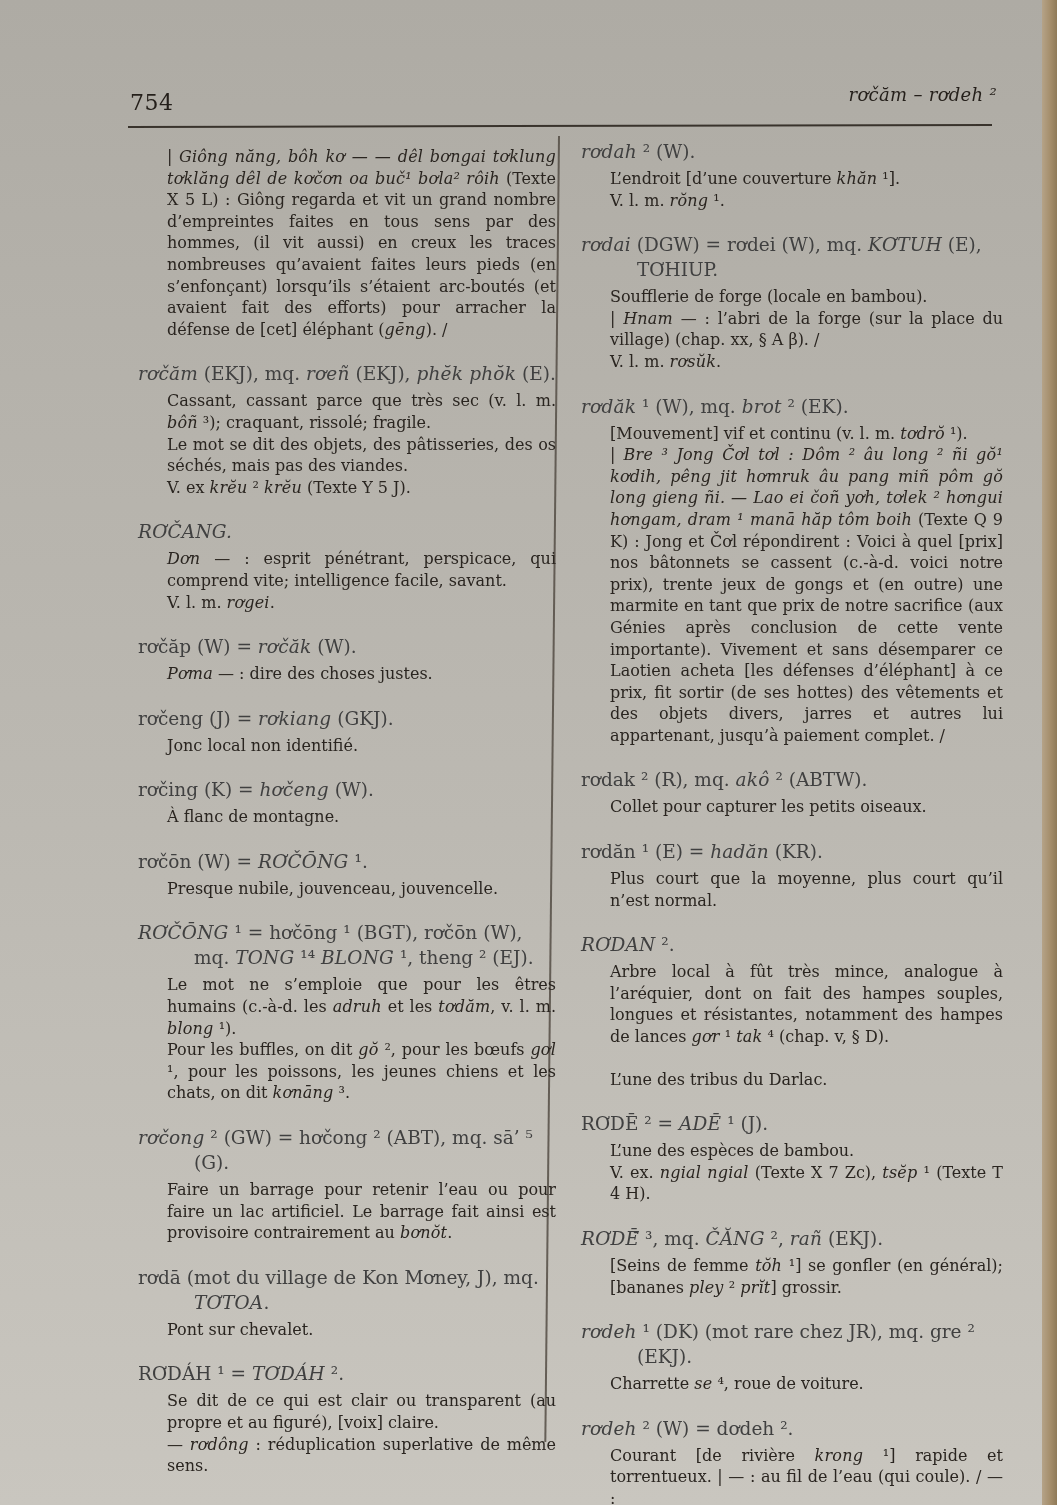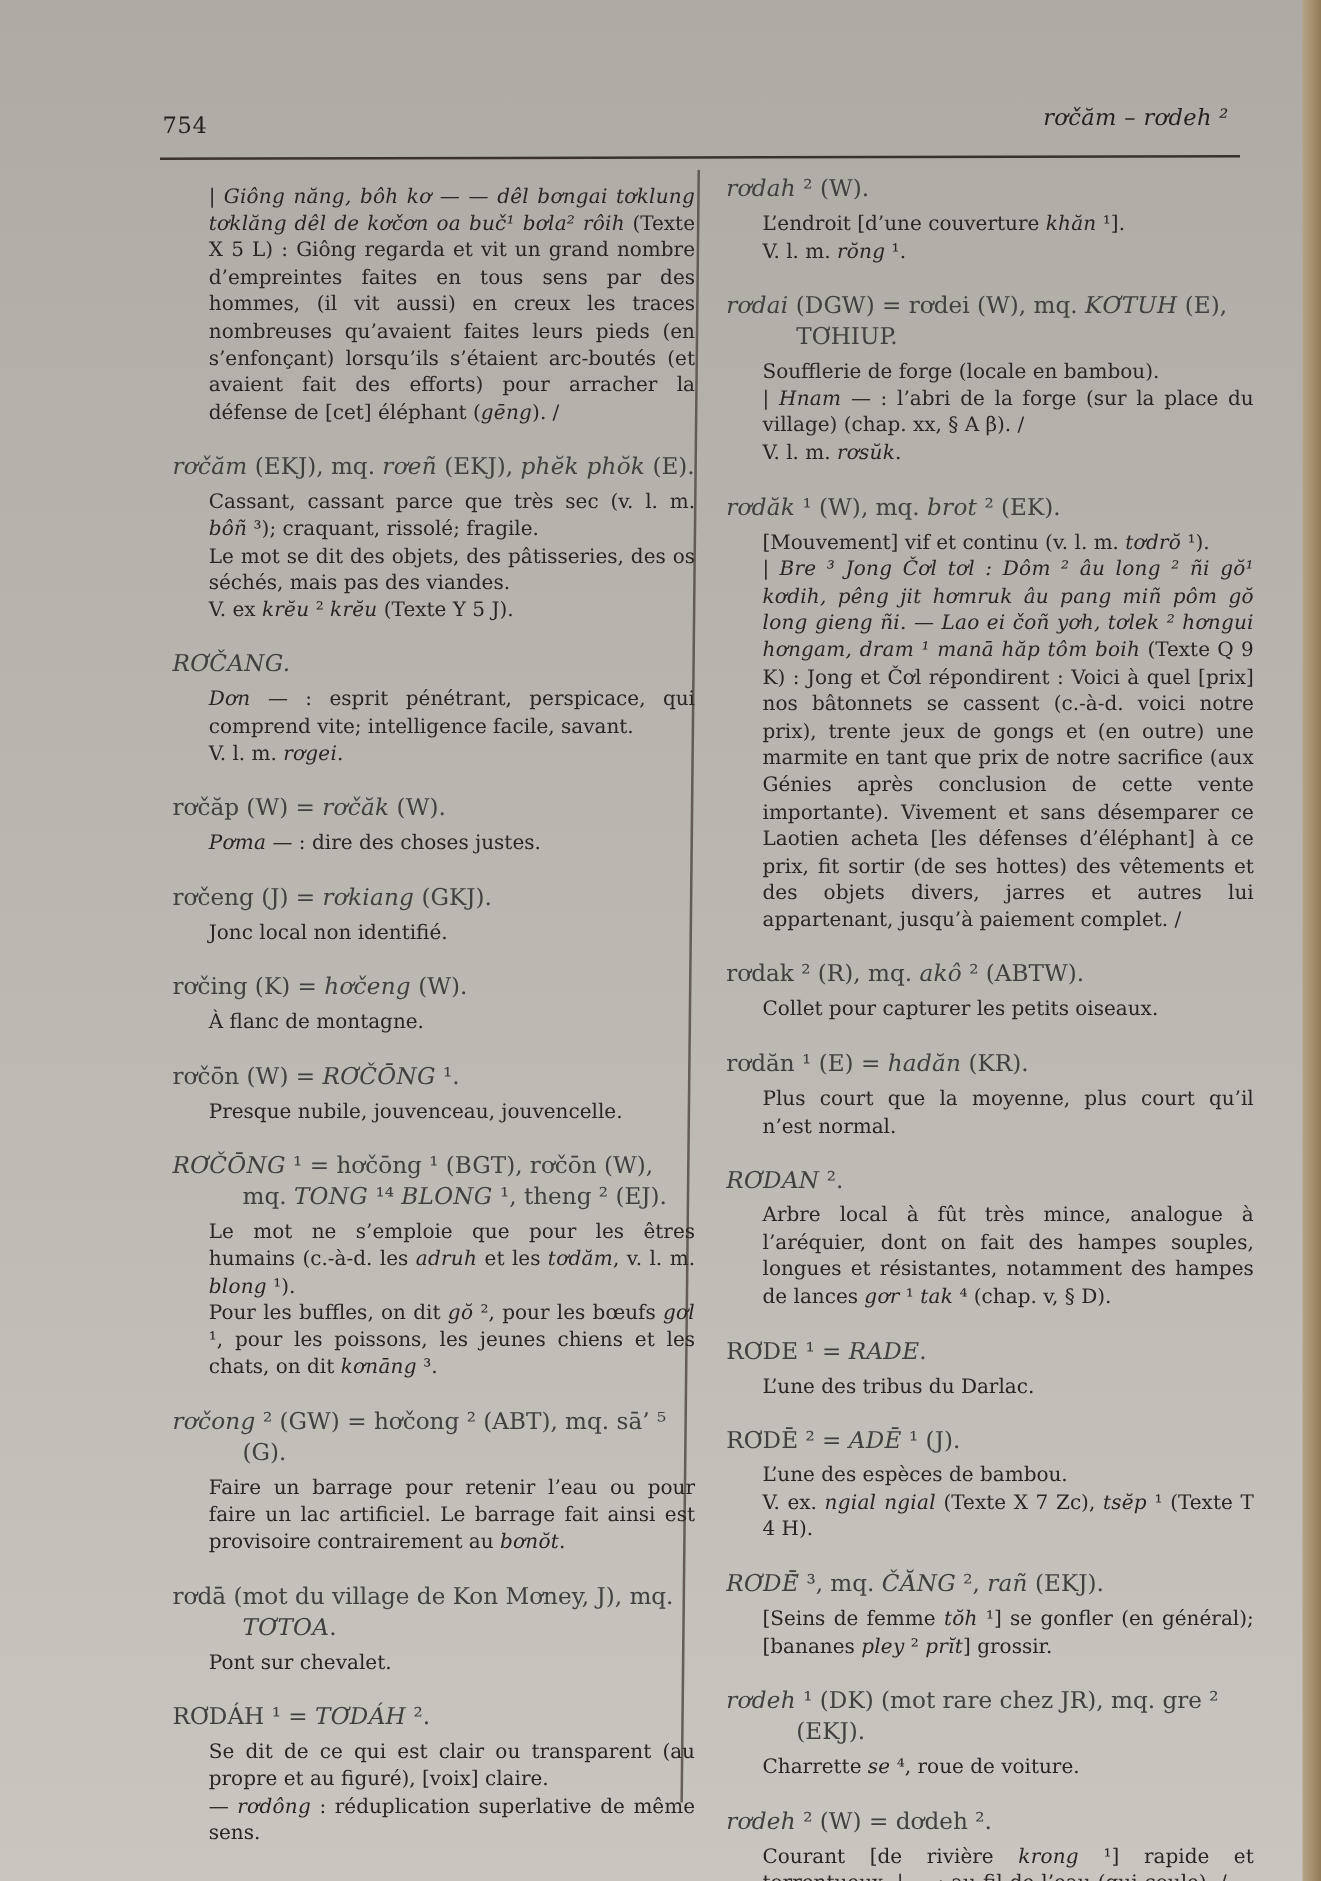--- a/index.html
+++ b/index.html
@@ -9,24 +9,24 @@
     font-family:"DejaVu Serif","Liberation Serif",serif;
     color:#2a2520;
     -webkit-font-smoothing:antialiased;
   }
   .edge-strip{
     position:absolute;right:0;top:0;width:15px;height:1505px;
     background:linear-gradient(90deg,#b5a388 0%,#a38c69 60%,#8f7a58 100%);
   }
   .page-number{
     position:absolute;left:130px;top:90px;
-    font-size:18px;letter-spacing:.5px;color:#241f1a;
+    font-size:22px;letter-spacing:.5px;color:#241f1a;
   }
   .running-head{
-    position:absolute;right:74px;top:84px;
+    position:absolute;right:60px;top:84px;
     font-size:18px;font-style:italic;color:#241f1a;letter-spacing:.3px;
   }
   .header-rule{
     position:absolute;left:128px;top:125px;width:864px;height:2px;
     background:#39332c;transform:rotate(-0.12deg);
   }
   .col-divider{
     position:absolute;left:558px;top:136px;width:1.6px;height:1306px;
     background:#534c44;opacity:.85;
     transform:rotate(0.6deg);transform-origin:top center;
@@ -127,21 +127,20 @@
     </div>
     <div class="entry">
       <div class="head">rơdăn ¹ (E) = <i>hadăn</i> (KR).</div>
       <p class="para">Plus court que la moyenne, plus court qu’il n’est normal.</p>
     </div>
     <div class="entry">
       <div class="head"><i>RƠDAN</i> ².</div>
       <p class="para">Arbre local à fût très mince, analogue à l’aréquier, dont on fait des hampes souples, longues et résistantes, notamment des hampes de lances <i>gơr</i> ¹ <i>tak</i> ⁴ (chap. v, § D).</p>
     </div>
     <div class="entry">
-      <div class="head">RƠDE ¹ = <i>RADE</i>.</div>
       <p class="para">L’une des tribus du Darlac.</p>
     </div>
     <div class="entry">
       <div class="head">RƠDĒ ² = <i>ADĒ</i> ¹ (J).</div>
       <p class="para">L’une des espèces de bambou.</p>
       <p class="para">V. ex. <i>ngial ngial</i> (Texte X 7 Zc), <i>tsĕp</i> ¹ (Texte T 4 H).</p>
     </div>
     <div class="entry">
       <div class="head"><i>RƠDĒ̆</i> ³, mq. <i>ČĂNG</i> ², <i>rañ</i> (EKJ).</div>
       <p class="para">[Seins de femme <i>tŏh</i> ¹] se gonfler (en général); [bananes <i>pley</i> ² <i>prĭt</i>] grossir.</p>

